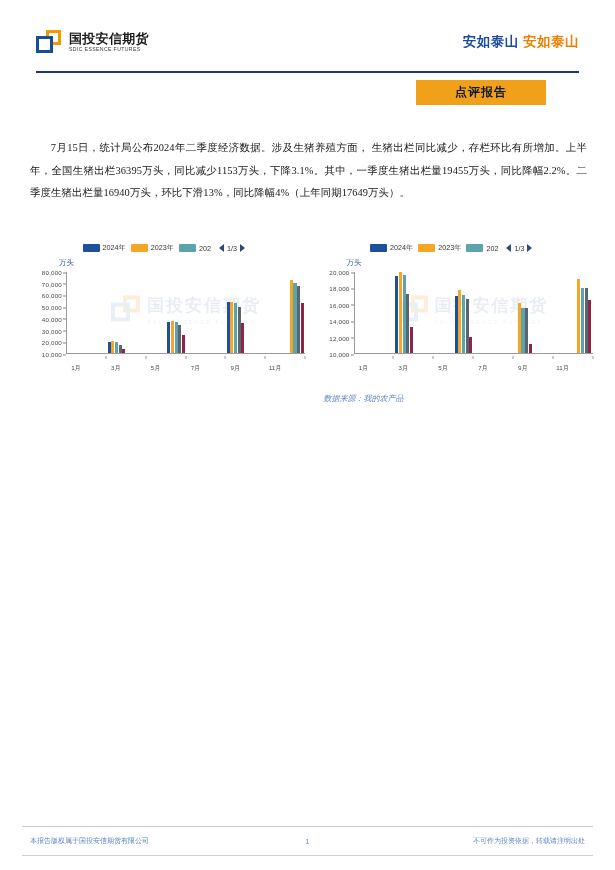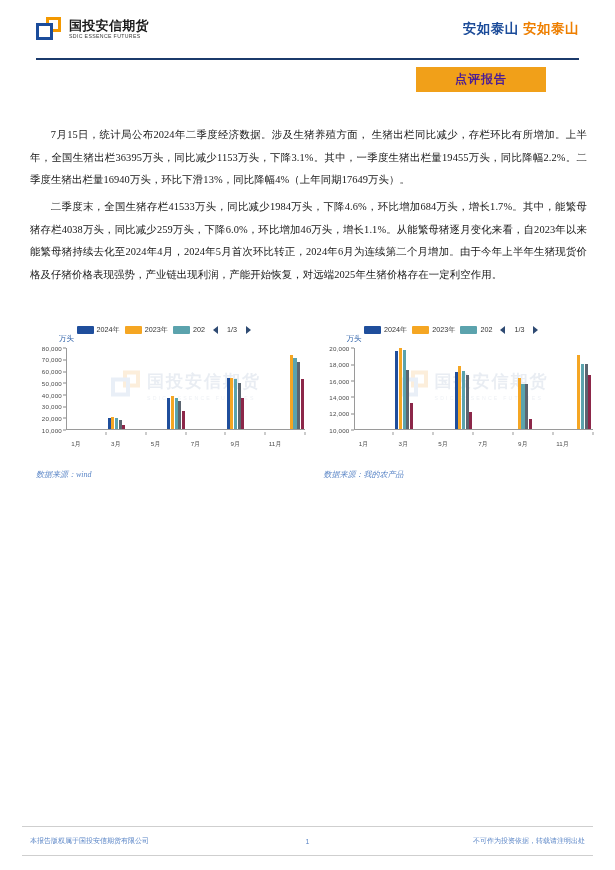--- a/index.html
+++ b/index.html
@@ -10,21 +10,21 @@
     background: #ffffff;
     font-family: "Liberation Serif", "DejaVu Serif", serif;
     overflow: hidden;
   }
 
   .page {
     position: relative;
     width: 615px;
     height: 870px;
     background: #ffffff;
-    padding: 0 22px;
+    padding: 13px 22px;
   }
 
   
   .header {
     display: flex;
     align-items: center;
     justify-content: space-between;
     height: 58px;
     padding: 0 14px 0 14px;
   }
@@ -106,21 +106,21 @@
     margin-top: 7px;
     padding-right: 47px;
   }
   .tag-btn {
     background: #F1A019;
     width: 130px;
     height: 25px;
     display: flex;
     align-items: center;
     justify-content: center;
-    color: #4c1d95;
+    color: #0f172a;
     font-family: "Liberation Sans", sans-serif;
     font-size: 12px;
     font-weight: bold;
     letter-spacing: 1px;
   }
 
   
   .article {
     margin-top: 32px;
     padding: 0 6px 0 8px;
@@ -161,32 +161,33 @@
     gap: 5px;
     margin-top: 12px;
     font-family: "Liberation Sans", sans-serif;
     font-size: 7.2px;
     color: #333;
   }
   .legend .item { display: flex; align-items: center; gap: 3px; }
   .legend .swatch {
     width: 17px; height: 8px; border-radius: 1px;
   }
-  .legend .pager { display: flex; align-items: center; gap: 9px; margin-left: 3px; }
+  .legend .pager { display: flex; align-items: center; gap: 3px; margin-left: 3px; }
   .legend .arrow {
     width: 0; height: 0;
     border-top: 4px solid transparent;
     border-bottom: 4px solid transparent;
   }
   .legend .arrow.left  { border-right: 5px solid #2e4a72; }
   .legend .arrow.right { border-left:  5px solid #2e4a72; }
   .legend .pgnum { font-size: 7.2px; color: #333; }
 
   .plot-wrap {
     position: relative;
+    margin-top: 6px;
     height: 118px;
   }
   .unit-label {
     font-family: "Liberation Sans", sans-serif;
     font-size: 7.5px;
     color: #2B5FA8;
     position: absolute;
     left: 33px;
     top: -1px;
   }
@@ -351,21 +352,20 @@
   </div>
   <div class="head-rule"></div>
 
 
   <div class="tag-row">
     <div class="tag-btn">点评报告</div>
   </div>
 
   <div class="article">
     <p>7月15日，统计局公布2024年二季度经济数据。涉及生猪养殖方面， 生猪出栏同比减少，存栏环比有所增加。上半年，全国生猪出栏36395万头，同比减少1153万头，下降3.1%。其中，一季度生猪出栏量19455万头，同比降幅2.2%。二季度生猪出栏量16940万头，环比下滑13%，同比降幅4%（上年同期17649万头）。</p>
-    <p>二季度末，全国生猪存栏41533万头，同比减少1984万头，下降4.6%，环比增加684万头，增长1.7%。其中，能繁母猪存栏4038万头，同比减少259万头，下降6.0%，环比增加46万头，增长1.1%。从能繁母猪逐月变化来看，自2023年以来能繁母猪持续去化至2024年4月，2024年5月首次环比转正，2024年6月为连续第二个月增加。由于今年上半年生猪现货价格及仔猪价格表现强势，产业链出现利润，产能开始恢复，对远端2025年生猪价格存在一定利空作用。</p>
   </div>
 
   <div class="charts">
 
     <div class="chart-box">
 
       <div class="legend">
         <div class="item">
           <span class="swatch" style="background:#1F4E9C"></span>
           <span>2024年</span>
@@ -518,21 +518,20 @@
                 <span class="xtick"></span>
               </div>
               <div class="xcell"><span class="xlabel">11月</span></div>
               <div class="xcell">
                 <span class="xtick"></span>
               </div>
             </div>
         </div>
       </div>
 
-      <div class="source">数据来源：wind</div>
     </div>
 
     <div class="chart-box">
 
       <div class="legend">
         <div class="item">
           <span class="swatch" style="background:#1F4E9C"></span>
           <span>2024年</span>
         </div>
         <div class="item">

